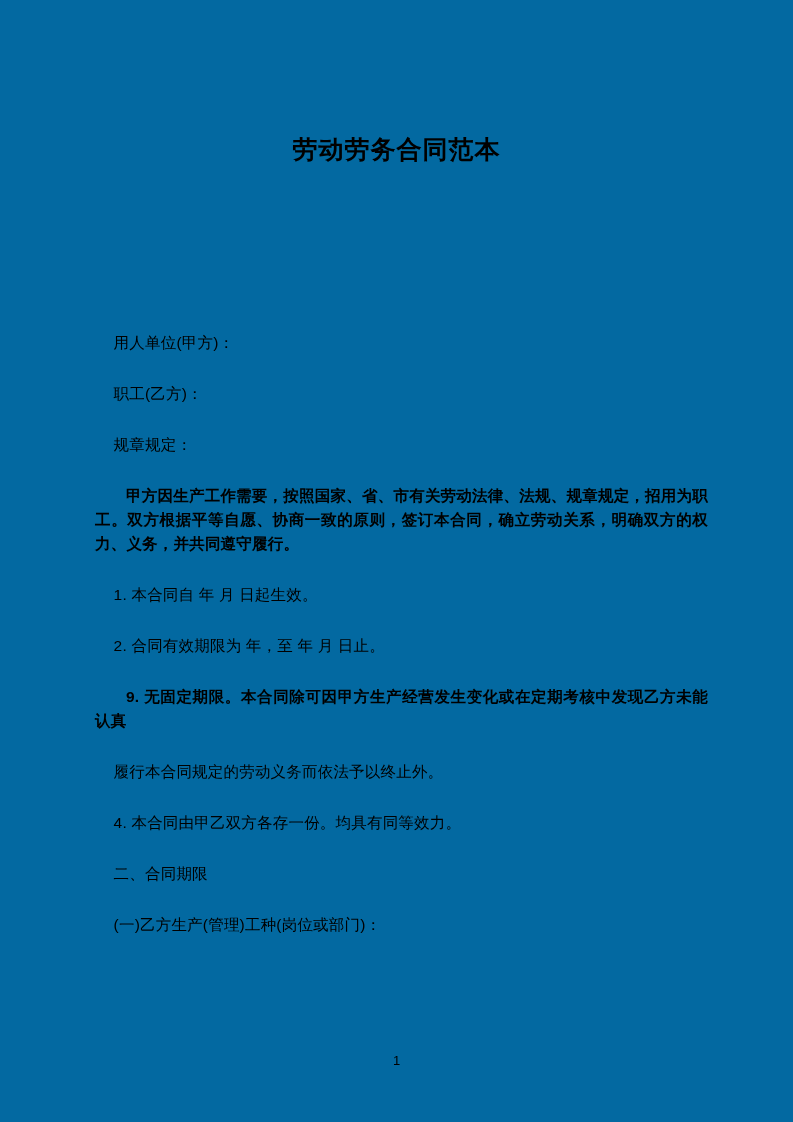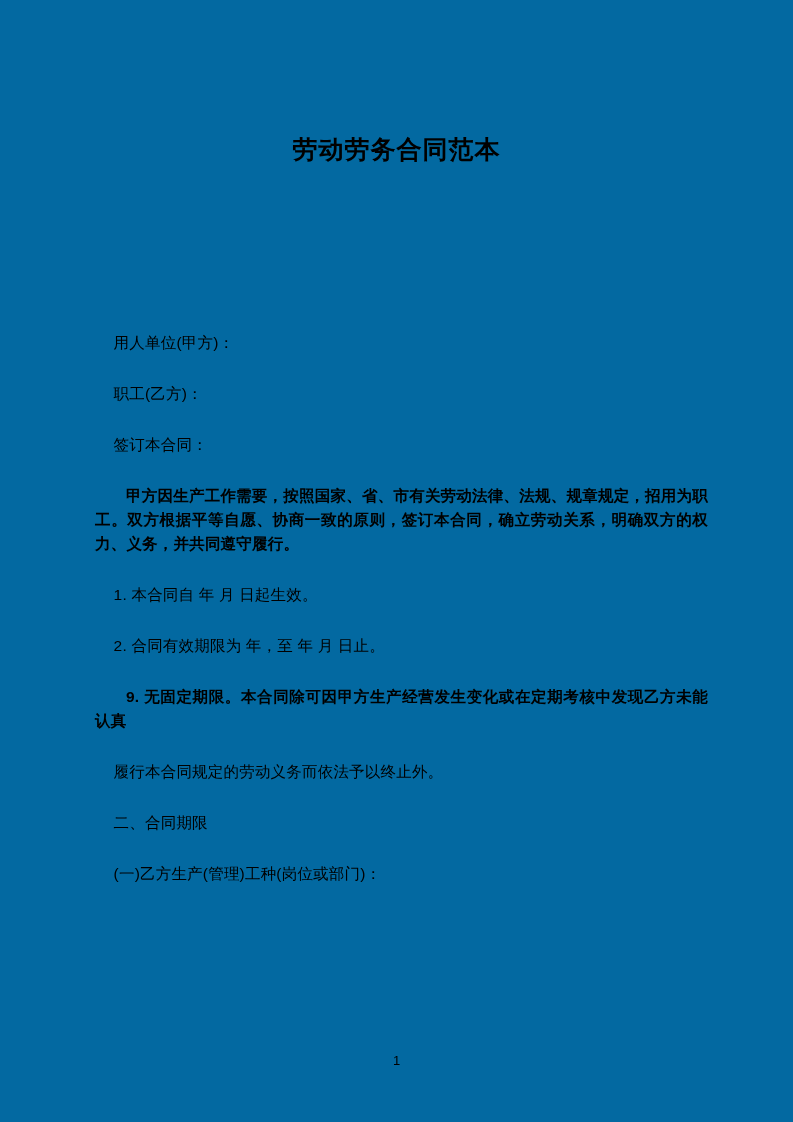--- a/index.html
+++ b/index.html
@@ -66,25 +66,26 @@
 </head>
 <body>
 
 <div class="page">
 
   <div class="doc-title">劳动劳务合同范本</div>
 
   <div class="body-block">
     <p class="para indent-small">用人单位(甲方)：</p>
     <p class="para indent-small">职工(乙方)：</p>
-    <p class="para indent-small">签订本合同：</p>
+    <p class="para indent-small">规章规定：</p>
     <p class="para flow">甲方因生产工作需要，按照国家、省、市有关劳动法律、法规、规章规定，招用为职工。双方根据平等自愿、协商一致的原则，签订本合同，确立劳动关系，明确双方的权力、义务，并共同遵守履行。</p>
     <p class="para indent-small">1. 本合同自  年  月  日起生效。</p>
     <p class="para indent-small">2. 合同有效期限为  年，至  年  月  日止。</p>
     <p class="para flow">9. 无固定期限。本合同除可因甲方生产经营发生变化或在定期考核中发现乙方未能认真</p>
     <p class="para indent-small">履行本合同规定的劳动义务而依法予以终止外。</p>
+    <p class="para indent-small">4. 本合同由甲乙双方各存一份。均具有同等效力。</p>
     <p class="para indent-small">二、合同期限</p>
     <p class="para indent-small">(一)乙方生产(管理)工种(岗位或部门)：</p>
   </div>
 
   <div class="page-number">1</div>
 
 </div>
 
 </body></html>

